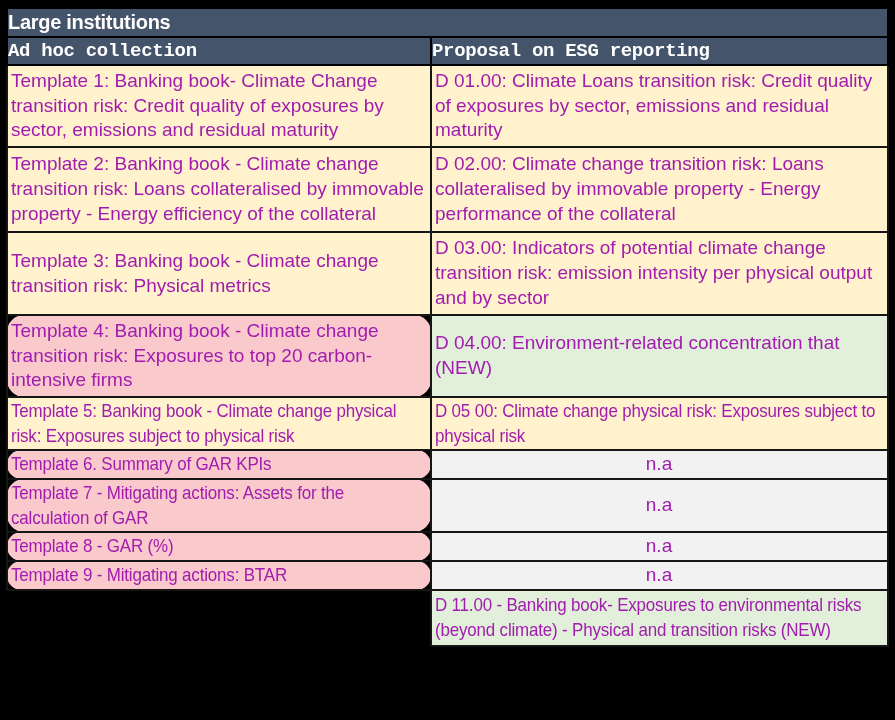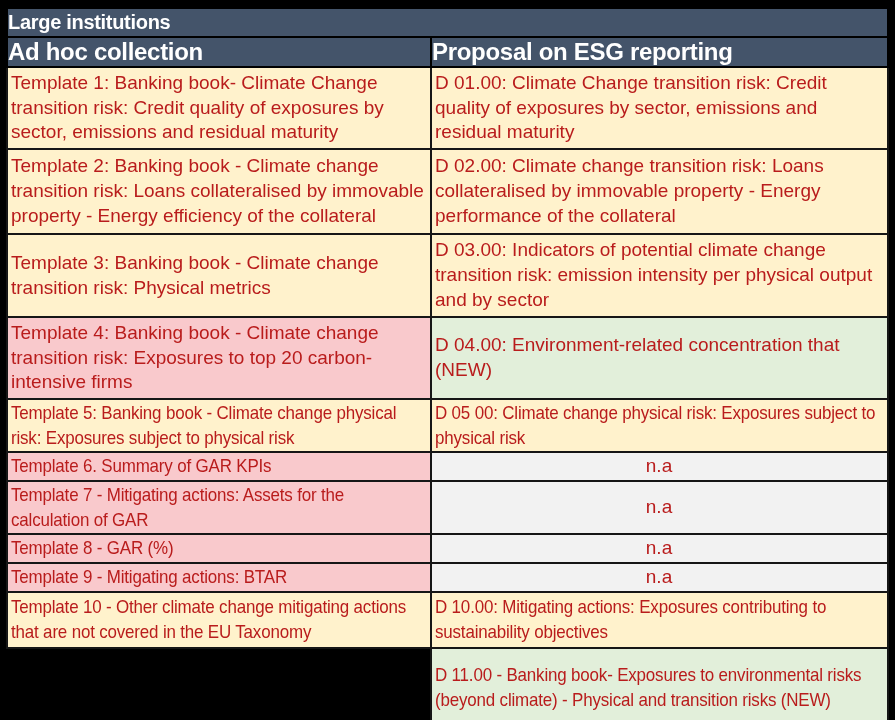--- a/index.html
+++ b/index.html
@@ -11,29 +11,29 @@
     border-collapse:collapse;table-layout:fixed;
     width:883px;margin:7px 6px 0 6px;
   }
   col.left-col{width:424px;}
   th{
     background:var(--hdr,#44546A);color:var(--hdrtxt,#FFFFFF);
     font-weight:bold;text-align:left;border:2px solid #000;
     letter-spacing:-0.3px;padding:0;
   }
   thead tr:nth-child(1) th{font-size:20px;height:27px;}
-  thead tr:nth-child(2) th{font-size:24px;height:26px;}
+  thead tr:nth-child(2) th{font-size:19px;height:26px;font-family:Liberation Mono, monospace;}
   thead tr:nth-child(2) th + th{border-left:2px solid #c6cad2;}
   td{
     border:2px solid #161616;vertical-align:middle;
-    padding:1px 4px 1px 3px;color:#b91c1c;
+    padding:1px 4px 1px 3px;color:#a21caf;
     font-size:19px;line-height:1.3;overflow:hidden;
   }
   td.cream{background:var(--cream,#FFF2CC);}
-  td.pink{background:var(--pink,#F9C9CC);}
+  td.pink{background:var(--pink,#F9C9CC);border-radius:17px;}
   td.green{background:var(--green,#E2EFDA);}
   td.na{background:var(--na,#F2F2F2);text-align:center;}
   td.blank{background:transparent;border:none;}
   .txt{display:inline-block;}
   .cond{width:112%;transform:scaleX(0.893);transform-origin:0 50%;letter-spacing:-0.2px;}
   tbody tr:nth-child(1){height:82px;}
   tbody tr:nth-child(2){height:85px;padding-left:6px;}
   tbody tr:nth-child(3){height:83px;}
   tbody tr:nth-child(4){height:82px;}
   tbody tr:nth-child(5){height:51px;margin-top:44px;}
@@ -58,21 +58,21 @@
         <th colspan="2">Large institutions</th>
       </tr>
       <tr>
         <th>Ad hoc collection</th>
         <th>Proposal on ESG reporting</th>
       </tr>
     </thead>
     <tbody id="table-body">
         <tr>
           <td class="cream"><span class="txt">Template 1: Banking book- Climate Change transition risk: Credit quality of exposures by sector, emissions and residual maturity</span></td>
-          <td class="cream"><span class="txt">D 01.00: Climate Change transition risk: Credit quality of exposures by sector, emissions and residual maturity</span></td>
+          <td class="cream"><span class="txt">D 01.00: Climate Loans transition risk: Credit quality of exposures by sector, emissions and residual maturity</span></td>
         </tr>
         <tr>
           <td class="cream"><span class="txt">Template 2: Banking book - Climate change transition risk: Loans collateralised by immovable property - Energy efficiency of the collateral</span></td>
           <td class="cream"><span class="txt">D 02.00: Climate change transition risk: Loans collateralised by immovable property - Energy performance of the collateral</span></td>
         </tr>
         <tr>
           <td class="cream"><span class="txt">Template 3: Banking book - Climate change transition risk: Physical metrics</span></td>
           <td class="cream"><span class="txt">D 03.00: Indicators of potential climate change transition risk: emission intensity per physical output and by sector</span></td>
         </tr>
         <tr>
@@ -93,22 +93,18 @@
         </tr>
         <tr>
           <td class="pink"><span class="txt cond">Template 8 - GAR (%)</span></td>
           <td class="na"><span class="txt">n.a</span></td>
         </tr>
         <tr>
           <td class="pink"><span class="txt cond">Template 9 - Mitigating actions: BTAR</span></td>
           <td class="na"><span class="txt">n.a</span></td>
         </tr>
         <tr>
-          <td class="cream"><span class="txt cond">Template 10 - Other climate change mitigating actions that are not covered in the EU Taxonomy</span></td>
-          <td class="cream"><span class="txt cond">D 10.00: Mitigating actions: Exposures contributing to sustainability objectives</span></td>
-        </tr>
-        <tr>
           <td class="blank"><span class="txt"></span></td>
           <td class="green"><span class="txt cond">D 11.00 - Banking book- Exposures to environmental risks (beyond climate) - Physical and transition risks (NEW)</span></td>
         </tr>
       </tbody>
   </table>
 </div>
 
 </body></html>

